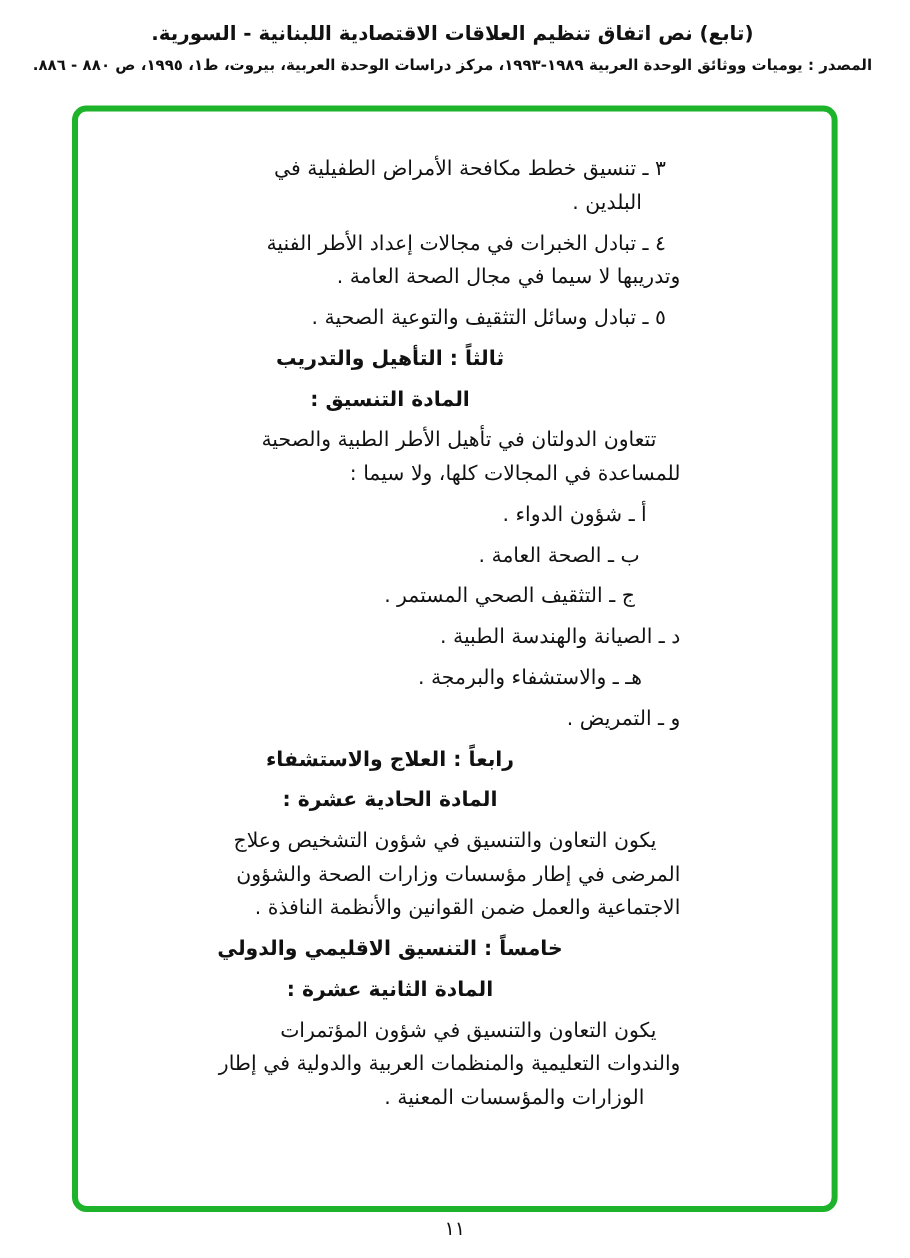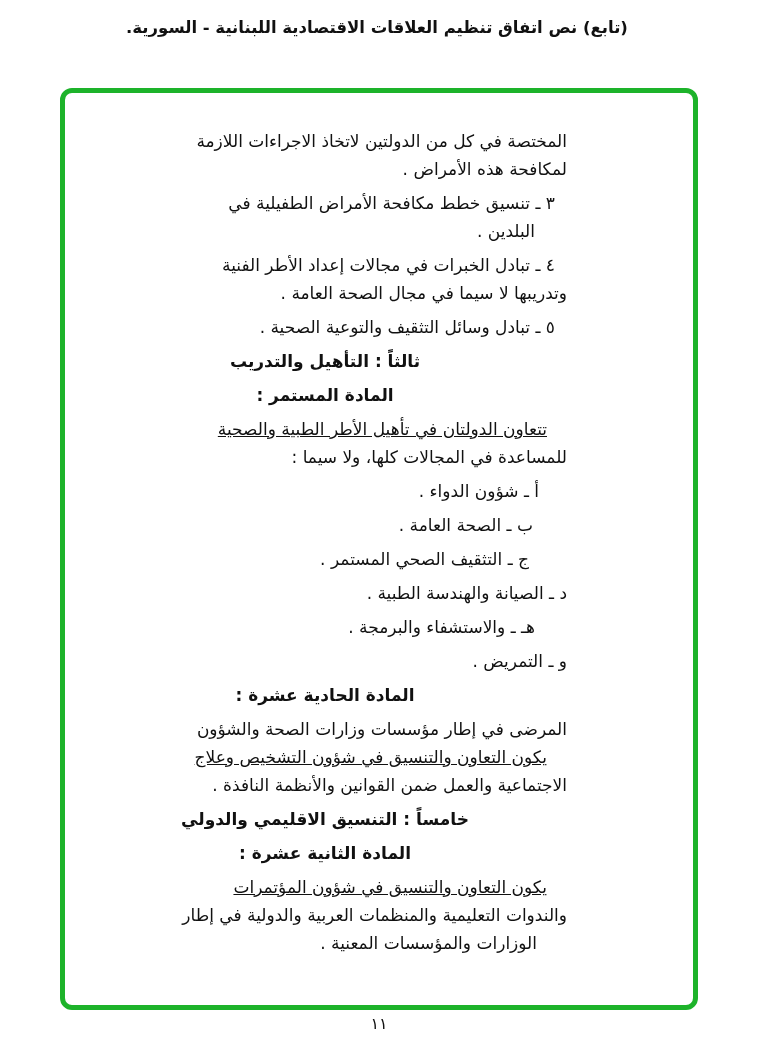--- a/index.html
+++ b/index.html
@@ -41,21 +41,21 @@
     text-align: right;
     white-space: nowrap;
   }
   .grp { margin-bottom: 6px; }
   .grp-h { margin-top: 4px; margin-bottom: 6px; }
   .bold { font-weight: bold; text-align: center; }
   
   .in0  { margin-right: 0; }
   .in4  { margin-right: 4px; }
   .in12 { margin-right: 12px; }
-  .in20 { margin-right: 20px; text-decoration: underline; }
+  .in20 { margin-right: 20px; }
   .in28 { margin-right: 28px; }
   .in30 { margin-right: 30px; }
   .in32 { margin-right: 32px; }
   .in34 { margin-right: 34px; }
   .in36 { }
   .in38 { margin-right: 38px; }
   .pagenum {
     position: absolute;
     left: 0;
     top: 1014px;
@@ -65,49 +65,46 @@
     direction: rtl;
   }
 </style>
 </head>
 <body>
 
 <div class="page">
 
   <div class="hdr">
     <div class="hdr-title">(تابع) نص اتفاق تنظيم العلاقات الاقتصادية اللبنانية - السورية.</div>
+    <div class="hdr-source">المصدر : يوميات ووثائق الوحدة العربية ١٩٨٩-١٩٩٣، مركز دراسات الوحدة العربية، بيروت، ط١،  ١٩٩٥، ص ٨٨٠ - ٨٨٦.</div>
   </div>
 
   <div class="frame">
 
-    <div class="grp">
-      <div class="ln in0">المختصة في كل من الدولتين لاتخاذ الاجراءات اللازمة</div>
-      <div class="ln in0">لمكافحة هذه الأمراض .</div>
-    </div>
 
     <div class="grp">
       <div class="ln in12">٣ ـ تنسيق خطط مكافحة الأمراض الطفيلية في</div>
       <div class="ln in32">البلدين .</div>
     </div>
 
     <div class="grp">
       <div class="ln in12">٤ ـ تبادل الخبرات في مجالات إعداد الأطر الفنية</div>
       <div class="ln in0">وتدريبها لا سيما في مجال الصحة العامة .</div>
     </div>
 
     <div class="grp">
       <div class="ln in12">٥ ـ تبادل وسائل التثقيف والتوعية الصحية .</div>
     </div>
 
     <div class="grp-h">
       <div class="ln in4 bold">ثالثاً :  التأهيل والتدريب</div>
     </div>
 
     <div class="grp-h">
-      <div class="ln in4 bold">المادة المستمر :</div>
+      <div class="ln in4 bold">المادة التنسيق :</div>
     </div>
 
     <div class="grp">
       <div class="ln in20">تتعاون الدولتان في تأهيل الأطر الطبية والصحية</div>
       <div class="ln in0">للمساعدة في المجالات كلها، ولا سيما :</div>
     </div>
 
     <div class="grp">
       <div class="ln in28">أ ـ شؤون الدواء .</div>
     </div>
@@ -125,28 +122,31 @@
     </div>
 
     <div class="grp">
       <div class="ln in32">هـ ـ والاستشفاء والبرمجة .</div>
     </div>
 
     <div class="grp">
       <div class="ln in36">و ـ التمريض .</div>
     </div>
 
+    <div class="grp-h">
+      <div class="ln in4 bold">رابعاً :  العلاج والاستشفاء</div>
+    </div>
 
     <div class="grp-h">
       <div class="ln in4 bold">المادة الحادية عشرة :</div>
     </div>
 
     <div class="grp">
+      <div class="ln in20">يكون التعاون والتنسيق في شؤون التشخيص وعلاج</div>
       <div class="ln in0">المرضى في إطار مؤسسات وزارات الصحة والشؤون</div>
-      <div class="ln in20">يكون التعاون والتنسيق في شؤون التشخيص وعلاج</div>
       <div class="ln in0">الاجتماعية والعمل ضمن القوانين والأنظمة النافذة .</div>
     </div>
 
     <div class="grp-h">
       <div class="ln in4 bold">خامساً :  التنسيق الاقليمي والدولي</div>
     </div>
 
     <div class="grp-h">
       <div class="ln in4 bold">المادة الثانية عشرة :</div>
     </div>

